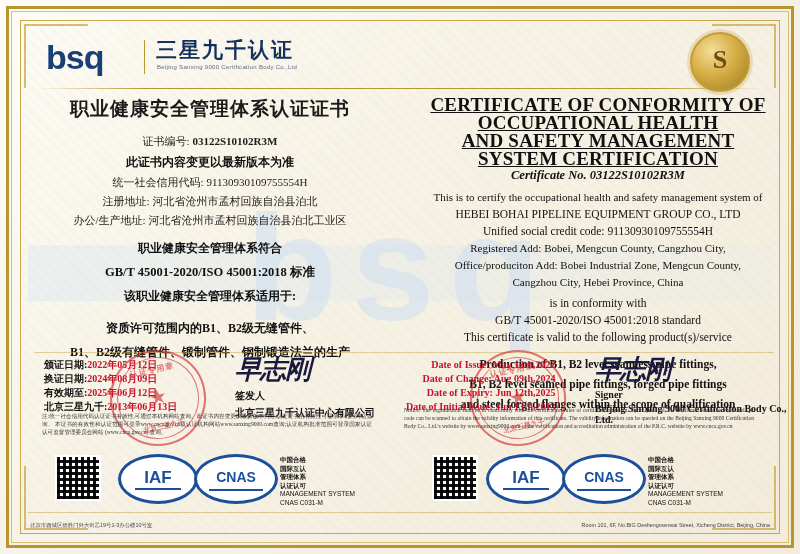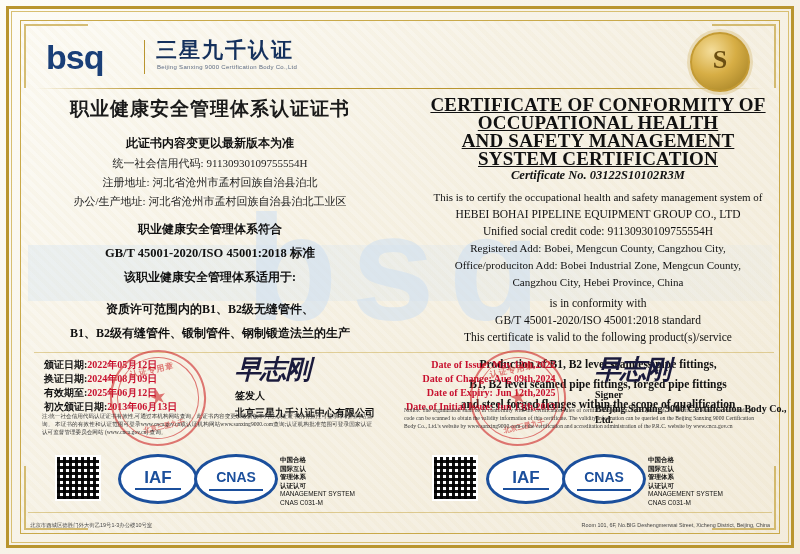--- a/index.html
+++ b/index.html
@@ -228,20 +228,24 @@
     <div class="logo-cn">三星九千认证</div>
     <div class="logo-cn-sub">Beijing Sanxing 9000 Certification Body Co.,Ltd</div>
     <div class="seal-gold">
       <div class="s">S</div>
     </div>
   </div>
   <div class="rule-gold"></div>
 
   <div class="col col-cn">
     <div class="t-cn-title">职业健康安全管理体系认证证书</div>
+    <div class="t-cn-line">
+      <span>证书编号:</span>
+      <b>03122S10102R3M</b>
+    </div>
     <div class="t-cn-strong">此证书内容变更以最新版本为准</div>
     <div class="t-cn-line">
       <span>统一社会信用代码:</span>
       <span>91130930109755554H</span>
     </div>
     <div class="t-cn-line">
       <span>注册地址:</span>
       <span>河北省沧州市孟村回族自治县泊北</span>
     </div>
     <div class="t-cn-line">
@@ -272,21 +276,21 @@
     <div class="t-en-body">B1, B2 level seamed pipe fittings, forged pipe fittings</div>
     <div class="t-en-body">and steel forged flanges within the scope of qualification</div>
   </div>
 
   <div class="sig-rule"></div>
 
   <div class="dates cn">
     <div><span>颁证日期:</span><span class="red">2022年05月12日</span></div>
     <div><span>换证日期:</span><span class="red">2024年08月09日</span></div>
     <div><span>有效期至:</span><span class="red">2025年06月12日</span></div>
-    <div><span>初次颁证日期:</span><span class="red">2013年06月13日</span></div>
+    <div><span>北京三星九千:</span><span class="red">2013年06月13日</span></div>
   </div>
 
   <div class="dates en">
     <div class="red">Date of Issue: May 12th,2022</div>
     <div class="red">Date of Change: Aug 09th,2024</div>
     <div class="red">Date of Expiry: Jun 12th,2025</div>
     <div class="red">Date of Initial Issue: Jun 13th,2013</div>
   </div>
 
   <div class="stamp s1">

